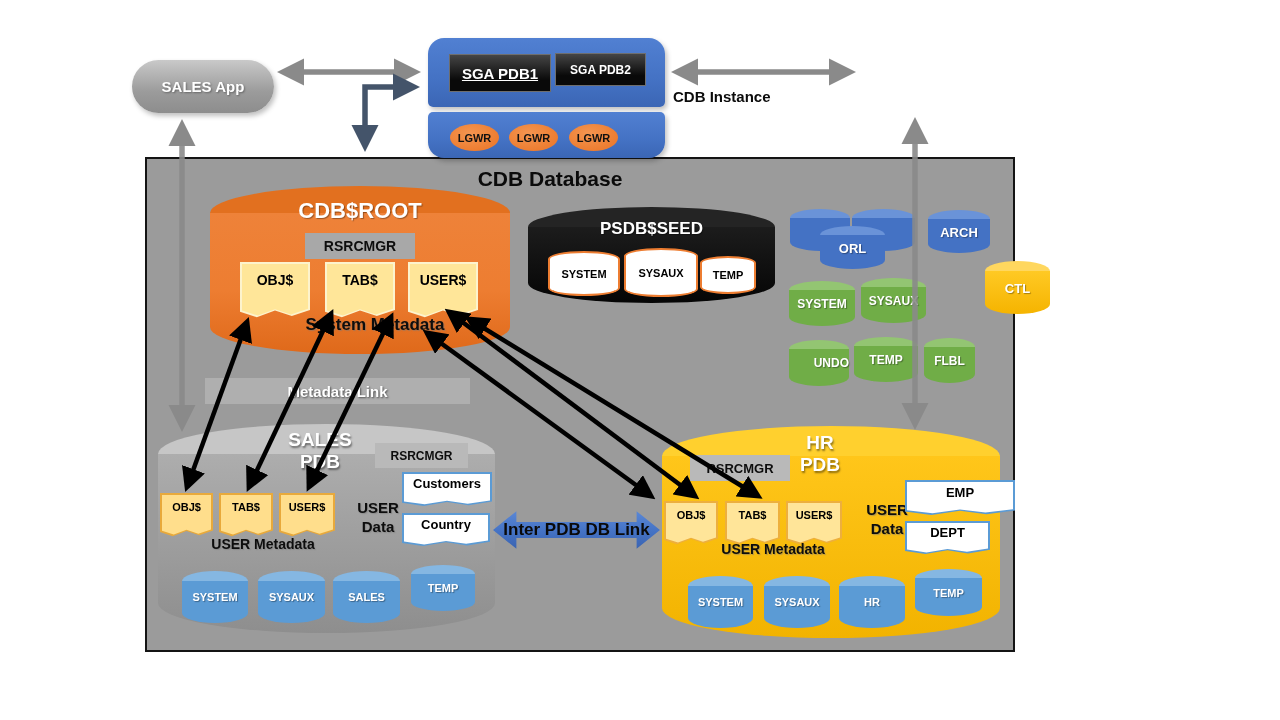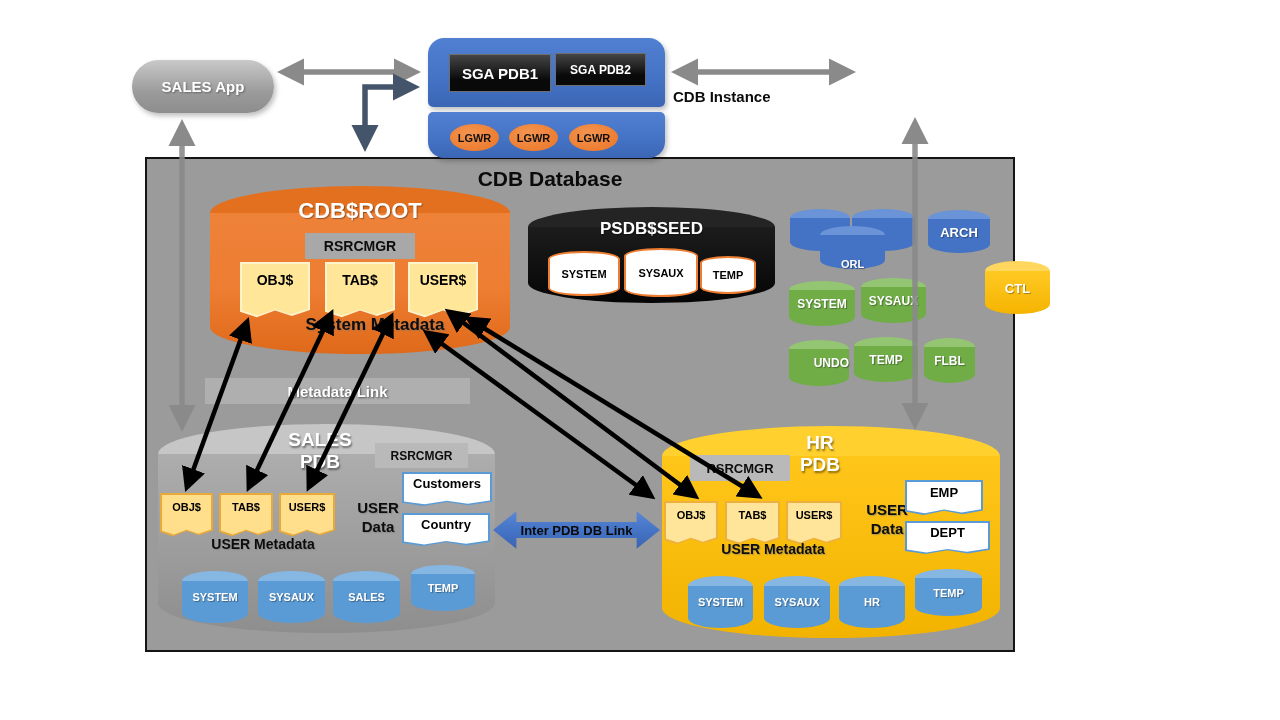--- a/index.html
+++ b/index.html
@@ -51,21 +51,21 @@
   .bar-white{color:#fff;text-shadow:1px 1px 2px rgba(0,0,0,.55);font-size:15px;}
   .bar-black{color:#0d0d0d;}
 
   .caption{font-weight:bold;color:#0d0d0d;z-index:4;text-shadow:1px 1px 1px rgba(120,120,120,.55);}
   .wtitle{font-weight:bold;color:#fff;z-index:3;text-shadow:1px 2px 2px rgba(0,0,0,.45);text-align:center;}
 
   
   .dblarrow{background:linear-gradient(180deg,#5b88d6,#4472c4 55%,#3a63b0);
             clip-path:polygon(0 50%,14% 3%,14% 30%,86% 30%,86% 3%,100% 50%,86% 97%,86% 70%,14% 70%,14% 97%);
             display:flex;align-items:center;justify-content:center;
-            font-weight:bold;font-size:13px;color:#0a0a0a;z-index:5;}
+            font-weight:bold;font-size:17px;color:#0a0a0a;z-index:5;}
 
   svg.overlay{position:absolute;inset:0;z-index:9;pointer-events:none;}
 </style>
 </head>
 <body>
 
 <div class="stage">
 
   <div class="abs cdb-box" style="left:145px;top:157px;width:866px;height:491px;"></div>
   <div class="abs" style="left:400px;top:167px;width:300px;text-align:center;font-size:21px;font-weight:bold;color:#0b0b0b;z-index:3;">CDB Database</div>
@@ -118,21 +118,21 @@
       <i class="ct"></i>
       <i class="cb"></i>
     </div>
   <div class="abs cyl" style="left:852px;top:209px;width:63px;height:42px;--ry:9px;--ct:#6a93d8;--cb:#4472c4;">
       <i class="ct"></i>
       <i class="cb"></i>
     </div>
   <div class="abs cyl z3" style="left:820px;top:226px;width:65px;height:43px;--ry:9px;--ct:#6a93d8;--cb:#4472c4;">
     <i class="ct"></i>
       <i class="cb"></i>
-    <span class="cl" style="font-size:11px;margin-top:16px;">ORL</span>
+    <span class="cl" style="font-size:13px;">ORL</span>
   </div>
   <div class="abs cyl" style="left:928px;top:210px;width:62px;height:43px;--ry:9px;--ct:#6a93d8;--cb:#4472c4;">
     <i class="ct"></i>
       <i class="cb"></i>
     <span class="cl" style="font-size:13px;">ARCH</span>
   </div>
   <div class="abs cyl" style="left:945px;top:261px;width:65px;height:53px;margin-left:40px;--ry:10px;--ct:#ffd75e;--cb:linear-gradient(180deg,#ffc924,#f5b400);">
     <i class="ct"></i>
       <i class="cb"></i>
     <span class="cl" style="font-size:13px;">CTL</span>
@@ -248,21 +248,21 @@
   </div>
   <div class="abs doc" style="left:786px;top:501px;width:56px;height:47px;--df:#ffe599;--db:#edaf3e;">
     <i class="d-o"></i>
       <i class="d-i"></i>
     <span class="d-l" style="font-size:11px;">USER$</span>
   </div>
   <div class="abs caption" style="left:854px;top:500px;width:66px;font-size:15px;text-align:center;line-height:19px;">
     <span style="display:block;">USER</span>
     <span style="display:block;">Data</span>
   </div>
-  <div class="abs doc" style="left:905px;top:480px;width:78px;height:38px;--df:#ffffff;--db:#5b9bd5;">
+  <div class="abs doc" style="left:905px;top:480px;width:90px;height:38px;padding-left:20px;--df:#ffffff;--db:#5b9bd5;">
     <i class="d-o"></i>
       <i class="d-i"></i>
     <span class="d-l" style="font-size:13px;top:12%;">EMP</span>
   </div>
   <div class="abs doc" style="left:905px;top:521px;width:85px;height:36px;--df:#ffffff;--db:#5b9bd5;">
     <i class="d-o"></i>
       <i class="d-i"></i>
     <span class="d-l" style="font-size:13px;top:12%;">DEPT</span>
   </div>
   <div class="abs caption" style="left:688px;top:541px;width:170px;font-size:14px;text-align:center;">USER Metadata</div>
@@ -283,21 +283,21 @@
   </div>
   <div class="abs cyl z3" style="left:915px;top:569px;width:67px;height:47px;--ry:9px;--ct:#85b7e2;--cb:#5b9bd5;">
     <i class="ct"></i>
       <i class="cb"></i>
     <span class="cl" style="font-size:11px;">TEMP</span>
   </div>
 
   <div class="abs pill pill-gray" style="left:132px;top:60px;width:142px;height:53px;z-index:5;">SALES App</div>
 
   <div class="abs panel" style="left:428px;top:38px;width:237px;height:69px;border-radius:16px 16px 5px 5px;z-index:5;"></div>
-  <div class="abs sga-box" style="left:449px;top:54px;width:100px;height:36px;font-size:15px;z-index:6;">SGA PDB1</div>
+  <div class="abs sga-box" style="left:449px;top:54px;width:100px;height:36px;font-size:15px;z-index:6;text-decoration:underline;">SGA PDB1</div>
   <div class="abs sga-box" style="left:555px;top:53px;width:89px;height:31px;font-size:12px;z-index:6;">SGA PDB2</div>
 
   <div class="abs panel" style="left:428px;top:112px;width:237px;height:46px;border-radius:5px 5px 16px 16px;z-index:5;"></div>
   <div class="abs lgwr" style="left:450px;top:124px;width:49px;height:27px;z-index:6;">LGWR</div>
   <div class="abs lgwr" style="left:509px;top:124px;width:49px;height:27px;z-index:6;">LGWR</div>
   <div class="abs lgwr" style="left:569px;top:124px;width:49px;height:27px;z-index:6;">LGWR</div>
 
   <div class="abs" style="left:673px;top:88px;width:120px;font-size:15px;font-weight:bold;color:#0b0b0b;z-index:5;">CDB Instance</div>
 
   <svg class="overlay" width="1280" height="720" viewBox="0 0 1280 720">

